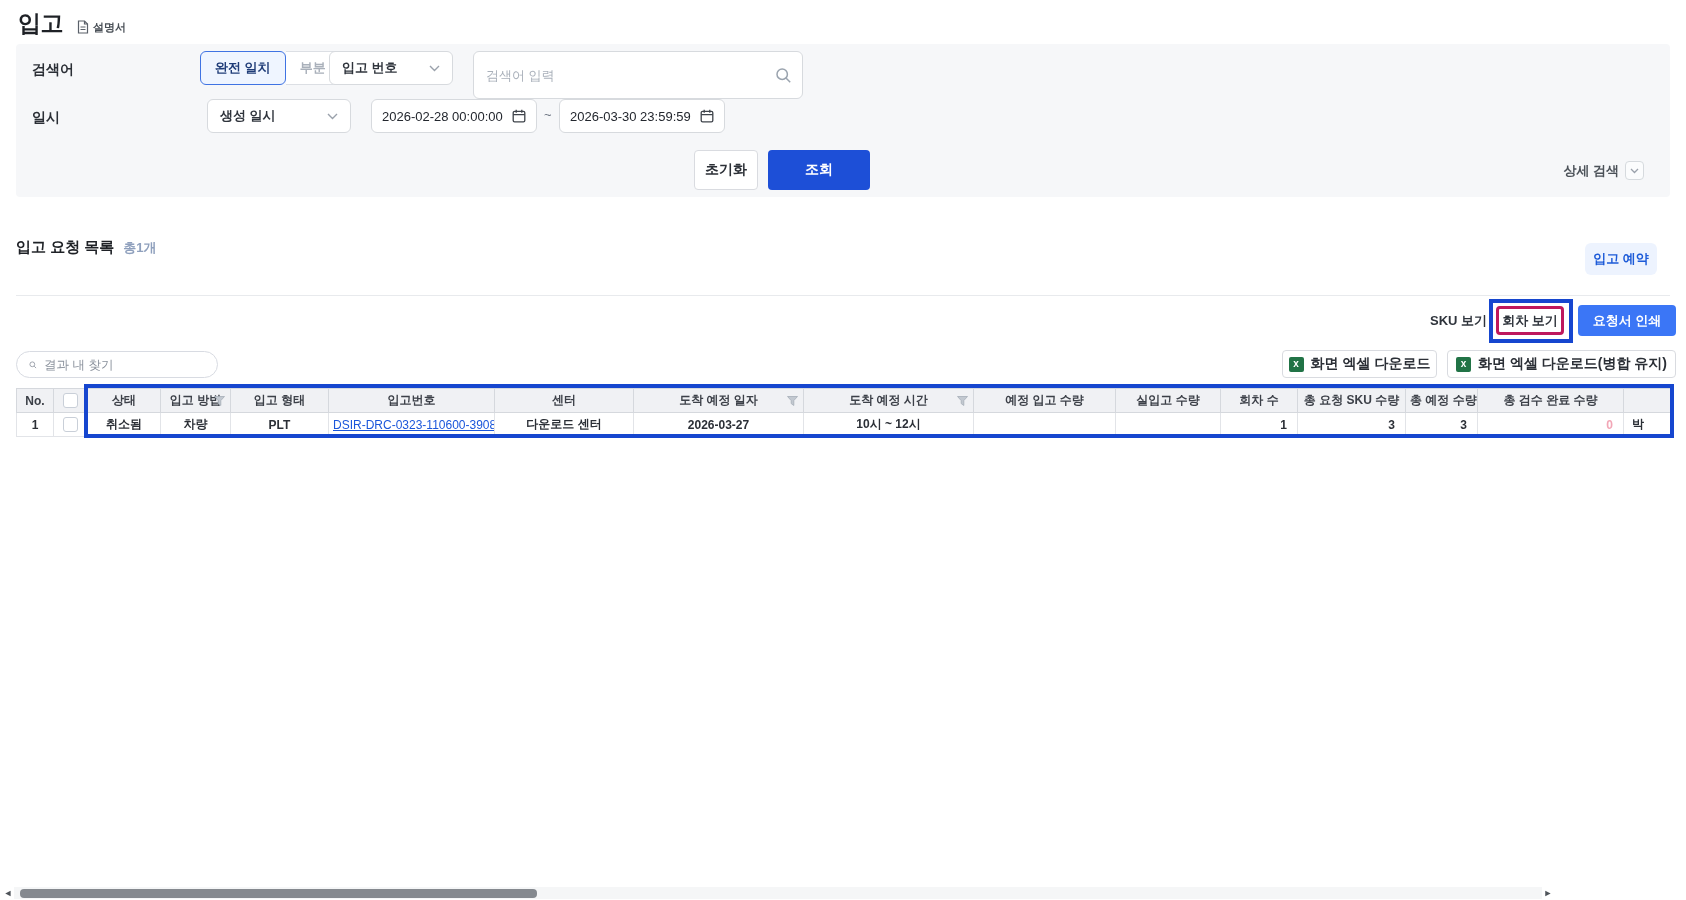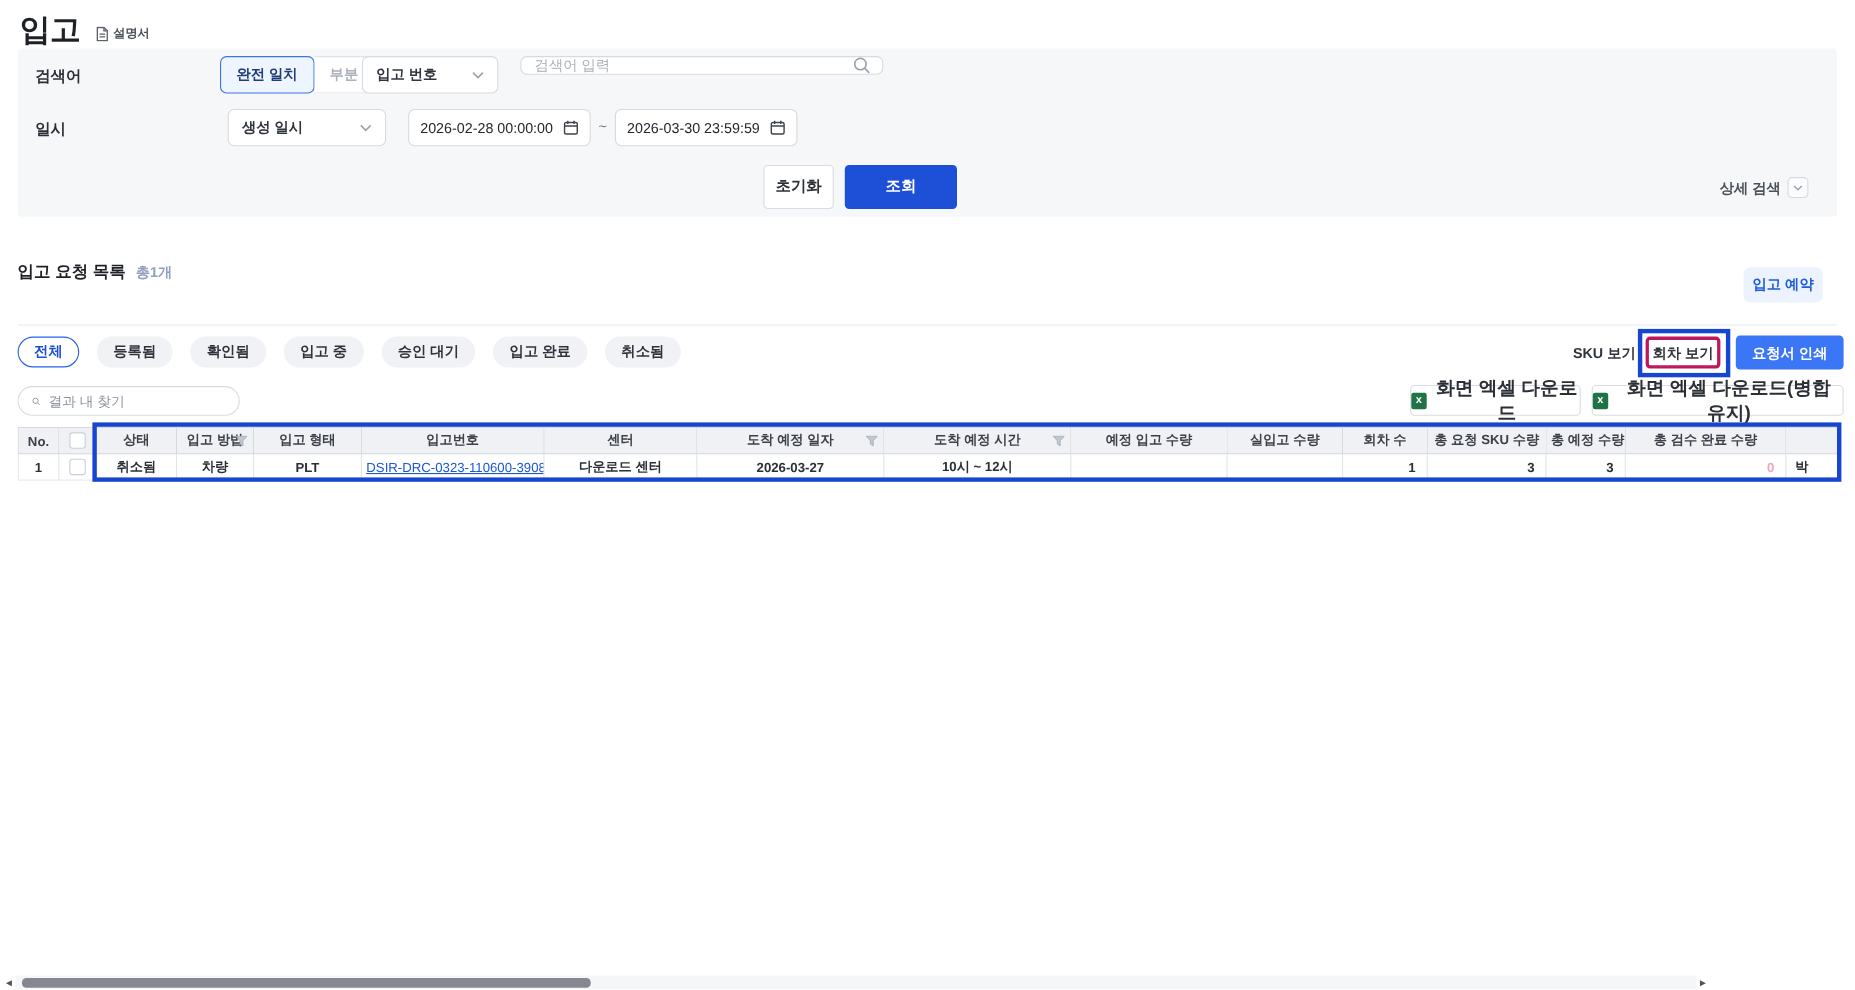--- a/index.html
+++ b/index.html
@@ -2,21 +2,21 @@
 <html><head>
 <meta charset="utf-8">
 <style>
   * { box-sizing: border-box; margin: 0; padding: 0; }
   html,body { width:1686px; height:900px; background:#fff; overflow:hidden;
     font-family:"Liberation Sans","DejaVu Sans",sans-serif; color:#2b2f36; }
   .page { position:relative; width:1686px; height:900px; }
 
   
   .page-header { position:absolute; left:18px; top:8px; display:flex; align-items:center; gap:14px; }
-  .page-title { font-size:28px; font-weight:700; color:#1e2126; letter-spacing:-0.5px; }
+  .page-title { font-size:23px; font-weight:700; color:#1e2126; letter-spacing:-0.5px; }
   .manual-link { display:flex; align-items:center; gap:4px; margin-top:7px; cursor:pointer; }
   .manual-link span { font-size:11px; font-weight:700; color:#4b5158; }
 
   
   .search-panel { position:absolute; left:16px; top:44px; width:1654px; height:153px;
     background:#f6f7f9; border-radius:4px; }
   .slabel { position:absolute; font-size:14px; font-weight:700; color:#2b2f36; }
   .lbl-keyword { left:16px; top:17px; }
   .lbl-date { left:16px; top:65px; }
 
@@ -25,21 +25,21 @@
     background:#fff; border:1px solid #dcdfe4; color:#a9b0ba; }
   .match-btn.partial { border-left:none; border-radius:0 6px 6px 0; }
   .match-btn.active { background:#eff5ff; border:1px solid #3f73e3; color:#1f3c78; border-radius:6px; }
 
   .select-box { position:absolute; height:34px; background:#fff; border:1px solid #d7dade; border-radius:6px;
     display:flex; align-items:center; justify-content:space-between; padding:0 12px; cursor:pointer; }
   .select-box span { font-size:13px; font-weight:600; color:#2f343c; }
   .sel-field { left:313px; top:7px; width:124px; }
   .sel-datetype { left:191px; top:55px; width:144px; }
 
-  .keyword-wrap { position:absolute; left:457px; top:7px; width:330px; height:17px; background:#fff;
+  .keyword-wrap { position:absolute; left:457px; top:7px; width:330px; height:48px; background:#fff;
     border:1px solid #d7dade; border-radius:6px; display:flex; align-items:center; padding:0 10px 0 12px; }
   .keyword-wrap input { flex:1; border:none; outline:none; font-size:13px; color:#2f343c;
     font-family:inherit; background:transparent; }
   .keyword-wrap input::placeholder { color:#a9b0ba; }
 
   .date-box { position:absolute; top:55px; width:166px; height:34px; background:#fff; border:1px solid #d7dade;
     border-radius:6px; display:flex; align-items:center; justify-content:space-between; padding:0 10px; cursor:pointer; }
   .date-box span { font-size:13px; font-weight:400; color:#23272e; }
   .date-from { left:355px; }
   .date-to { left:543px; }
@@ -80,21 +80,21 @@
 
   
   .find-wrap { position:absolute; left:16px; top:351px; width:202px; height:27px; border:1px solid #d8dbe2;
     border-radius:14px; background:#fff; display:flex; align-items:center; gap:7px; padding:0 12px; }
   .find-wrap input { flex:1; border:none; outline:none; font-size:12.5px; color:#2f343c; background:transparent;
     font-family:inherit; }
   .find-wrap input::placeholder { color:#8a919c; }
   .excel-btn { position:absolute; top:350px; height:28px; background:#fff; border:1px solid #d9dbe0;
     border-radius:4px; display:flex; align-items:center; justify-content:center; gap:7px; cursor:pointer;
     font-family:inherit; }
-  .excel-btn span.xl-label { font-size:17px; font-weight:600; color:#2b2f36; }
+  .excel-btn span.xl-label { font-size:14px; font-weight:600; color:#2b2f36; }
   .excel-1 { left:1282px; width:155px; }
   .excel-2 { left:1447px; width:229px; }
   .xl-icon { width:15px; height:15px; background:#217346; border-radius:2px; color:#fff; font-size:10px;
     font-weight:700; display:flex; align-items:center; justify-content:center; line-height:1; }
 
   
   .table-wrap { position:absolute; left:16px; top:388px; width:1658px; overflow:hidden; }
   table { border-collapse:collapse; table-layout:fixed; width:1760px; }
   th { height:24px; background:#f0f1f4; border:1px solid #d5d8dd; font-size:12px; font-weight:700;
     color:#3c4048; text-align:center; position:relative; padding:0 4px; white-space:nowrap; overflow:hidden; }
@@ -200,29 +200,20 @@
     </div>
   </div>
 
   <div class="list-header">
     <span class="list-title">입고 요청 목록</span>
     <span class="list-total">총1개</span>
   </div>
   <button class="reserve-btn">입고 예약</button>
   <div class="divider"></div>
 
-  <div class="pills">
-    <button class="pill active">전체</button>
-    <button class="pill">등록됨</button>
-    <button class="pill">확인됨</button>
-    <button class="pill">입고 중</button>
-    <button class="pill">승인 대기</button>
-    <button class="pill">입고 완료</button>
-    <button class="pill">취소됨</button>
-  </div>
 
   <button class="sku-btn">SKU 보기</button>
   <button class="round-btn">회차 보기</button>
   <button class="print-btn">요청서 인쇄</button>
 
   <div class="find-wrap">
     <svg width="14" height="14" viewBox="0 0 14 14">
       <circle cx="5.8" cy="5.8" r="4.2" fill="none" stroke="#8a919c" stroke-width="1.4"></circle>
       <path d="M9 9l3.4 3.4" stroke="#8a919c" stroke-width="1.4"></path>
     </svg>

